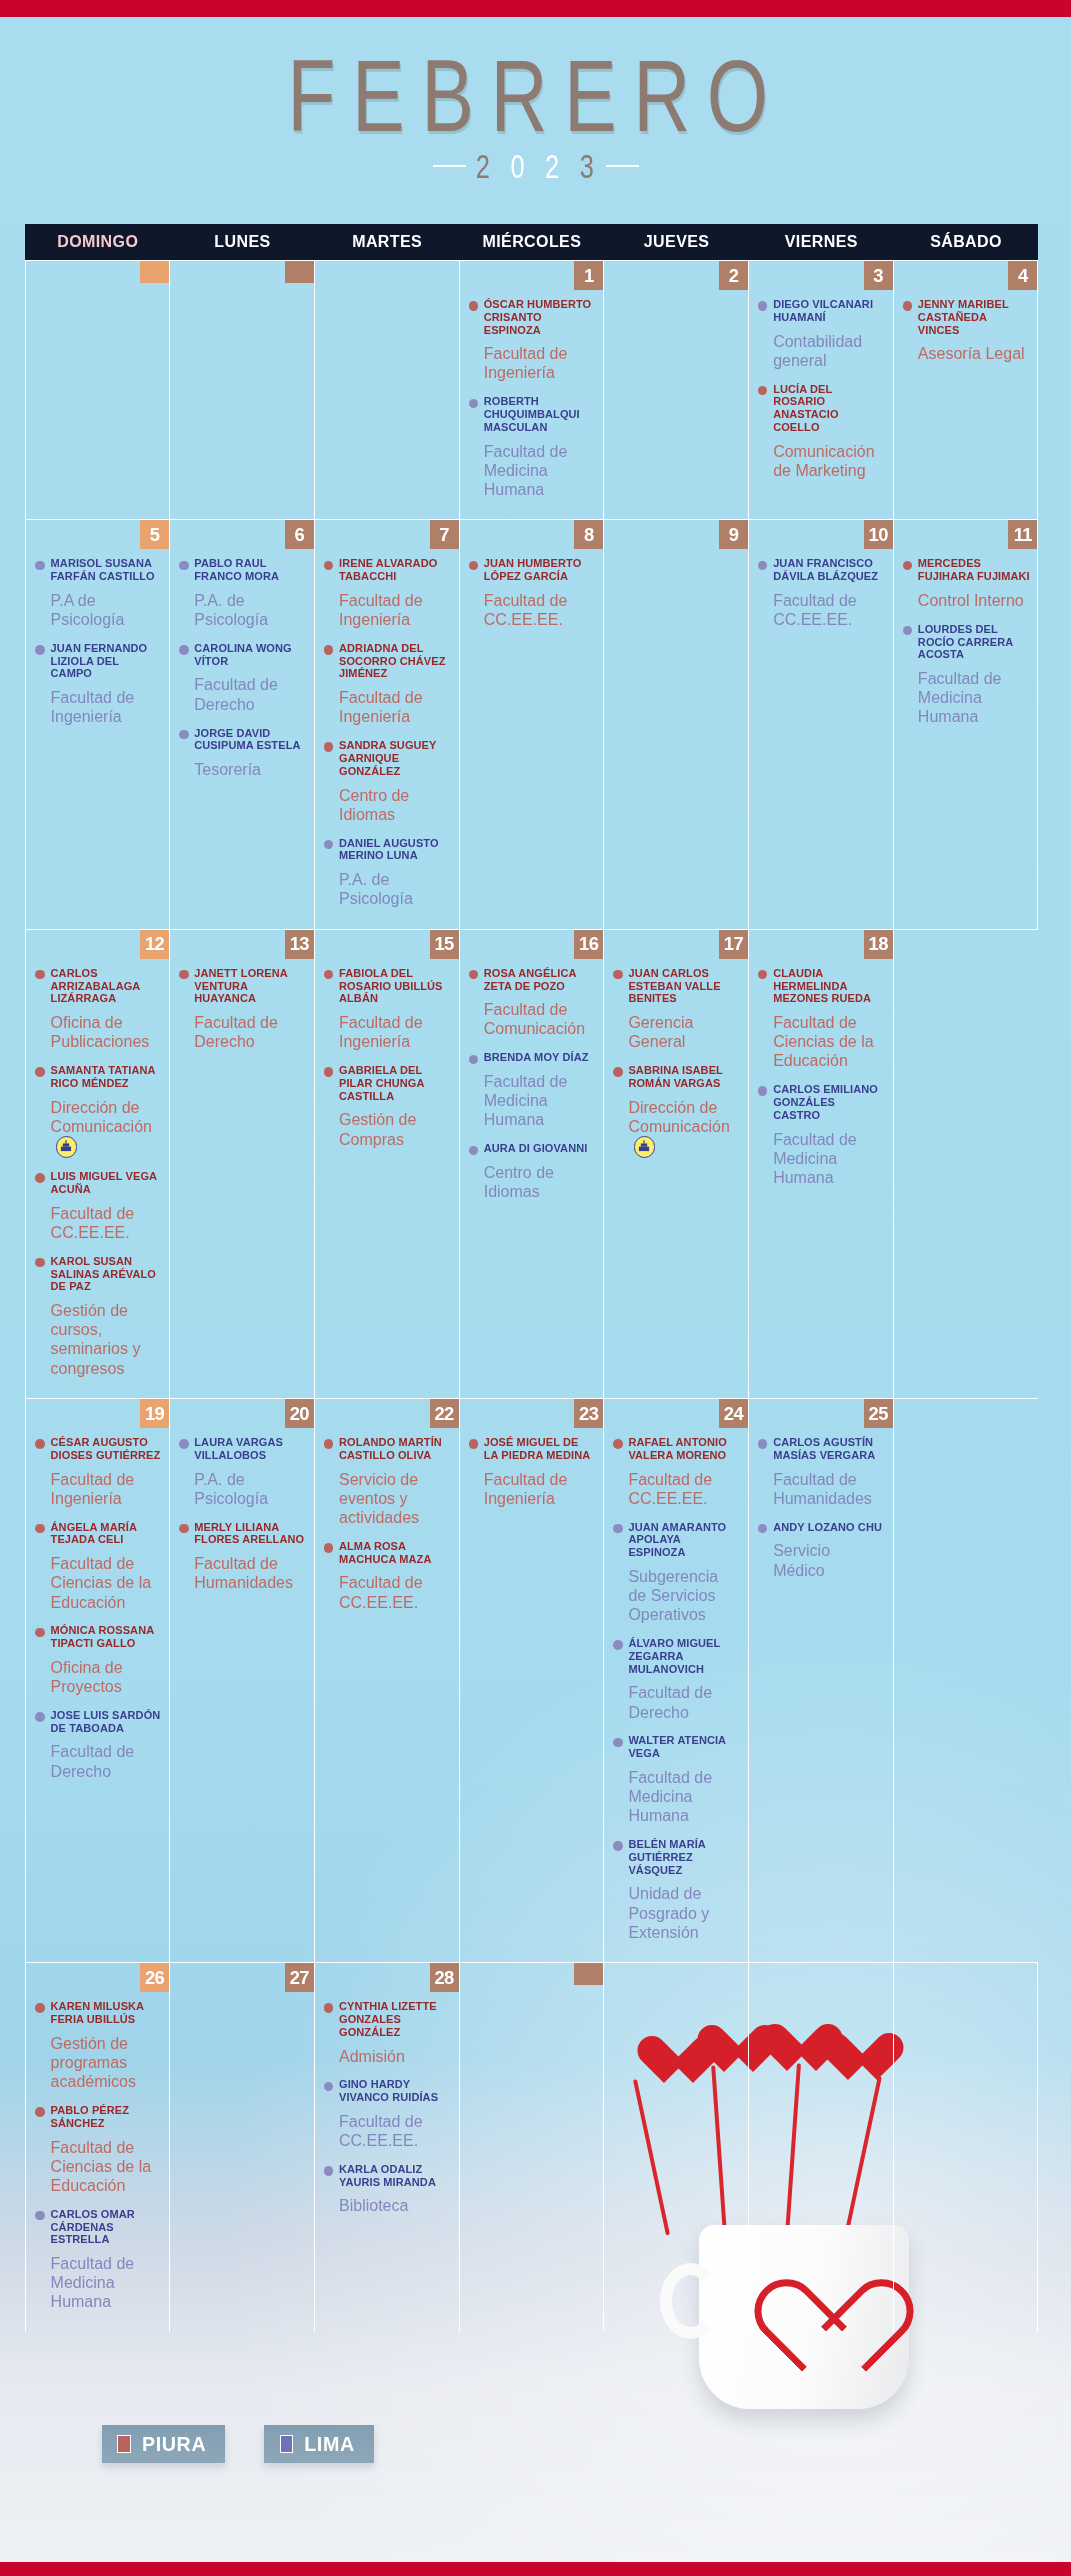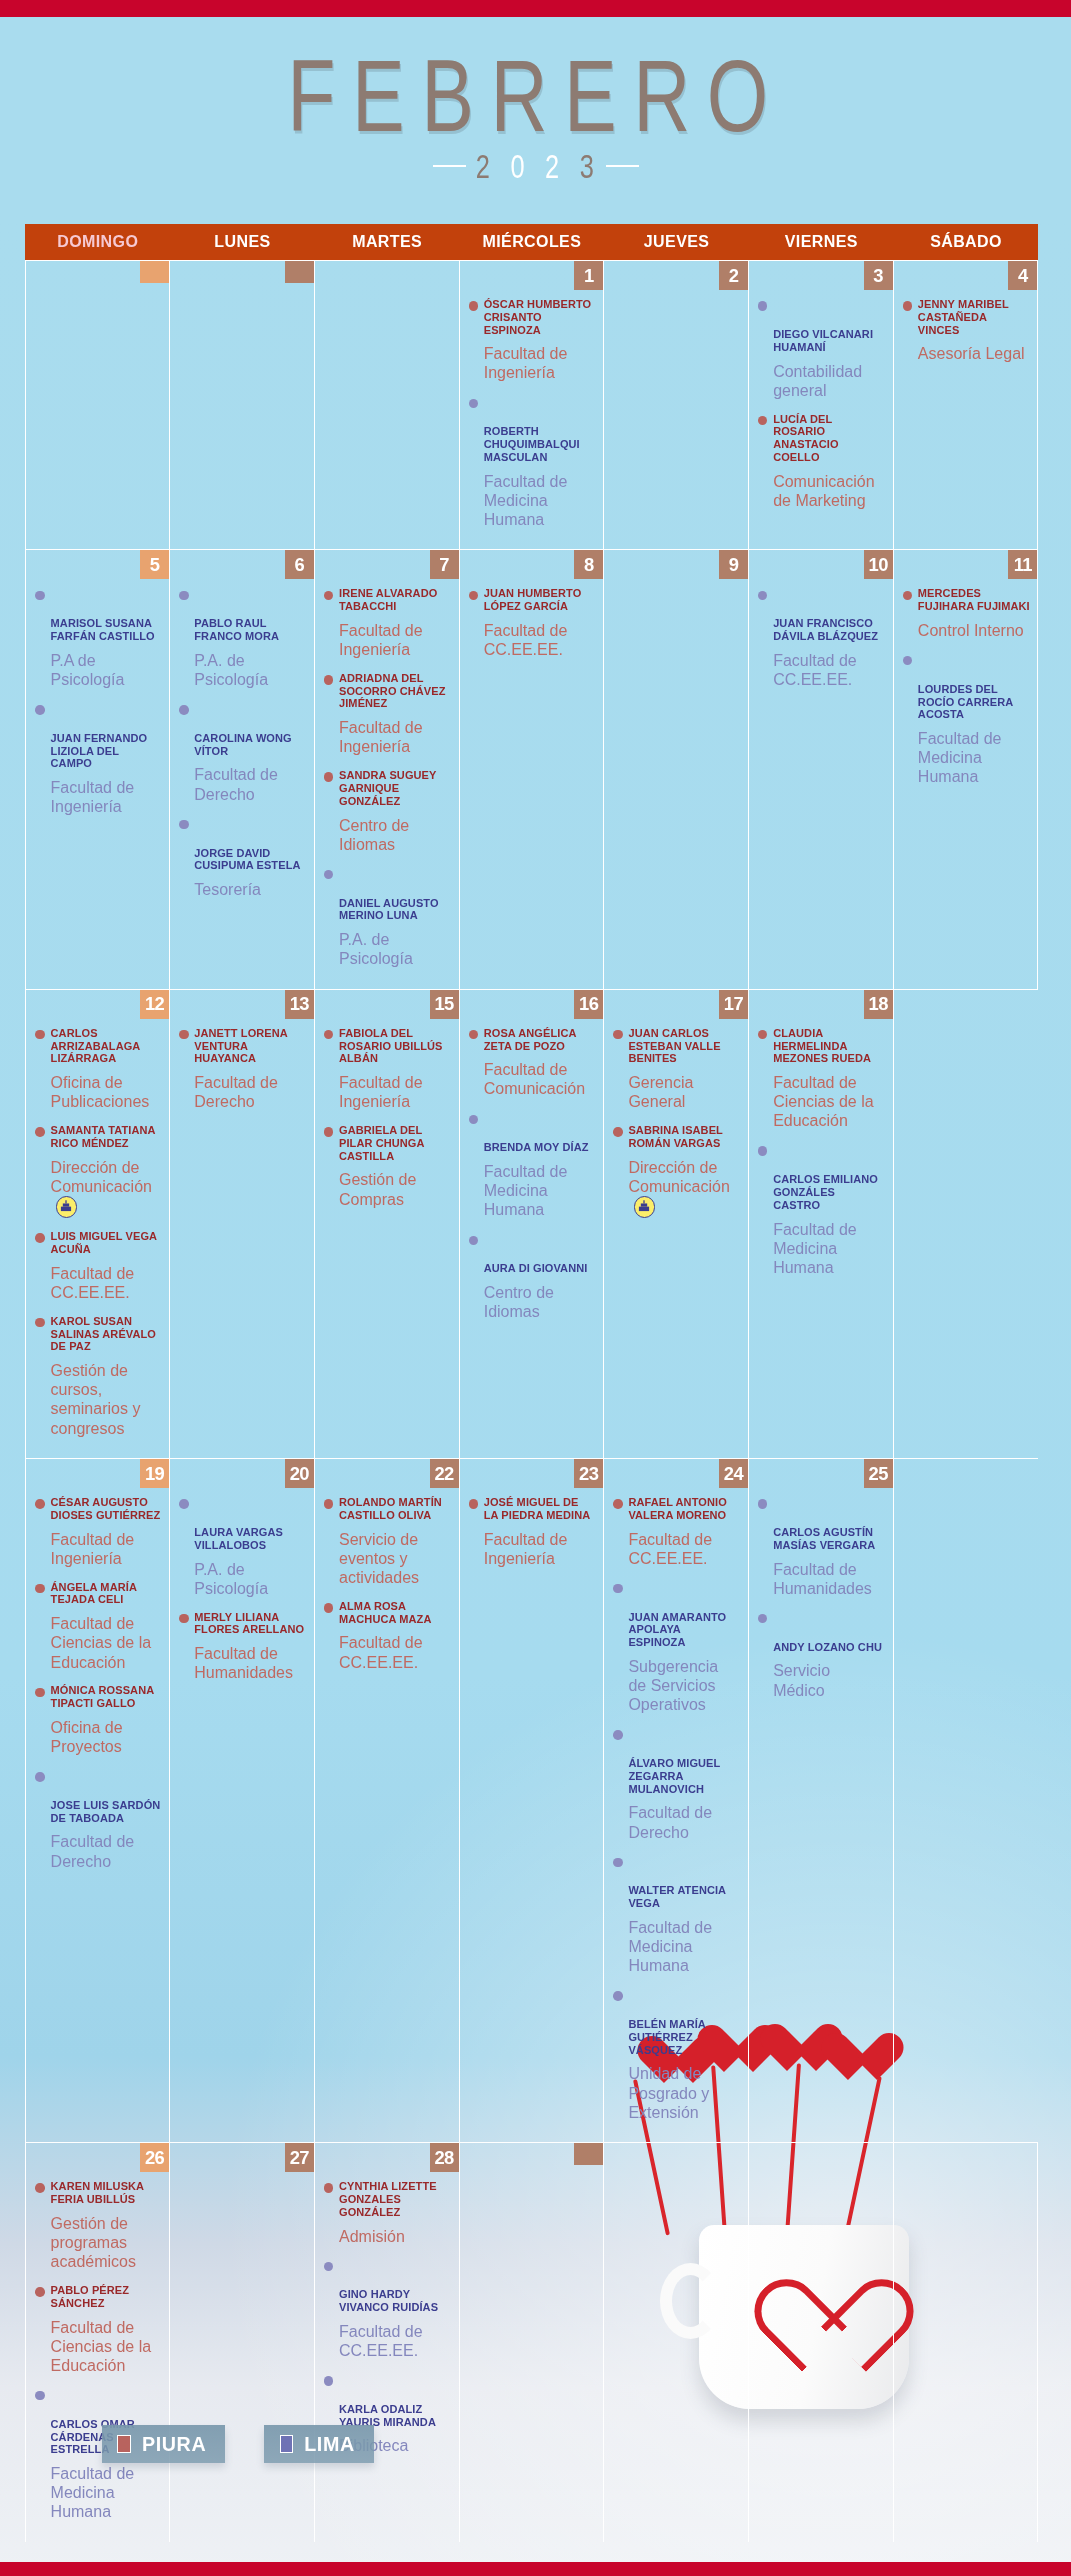--- a/index.html
+++ b/index.html
@@ -43,21 +43,21 @@
     text-shadow:1.3px 1.9px 0 rgba(90,110,125,.25);
     transform:scaleY(1.28); transform-origin:center top; display:inline-block;
   }
   .year-row { margin-top:21.6px; display:flex; align-items:center; justify-content:center; gap:10.2px; }
   .yr-dash { width:33px; height:2.5px; background:#ffffff; }
   .year-digits { display:flex; gap:18px; font-size:25.4px; letter-spacing:2.5px; }
   .yd { color:#ffffff; transform:scaleY(1.3); display:inline-block; }
   .yd.brown { color:#8d7b72; }
 
   .cal { position:absolute; left:25.4px; top:224px; width:1013px; z-index:4; }
-  .dow-row { display:grid; grid-template-columns:repeat(7,1fr); background:#c2410c; height:36px; }
+  .dow-row { display:grid; grid-template-columns:repeat(7,1fr); background:#0f172a; height:36px; }
   .dow { color:#fff; font-weight:bold; font-size:16px; letter-spacing:0.4px;
     display:flex; align-items:center; justify-content:center; }
   .dow.first { color:#f6c9d3; }
 
   .week { display:grid; grid-template-columns:repeat(7,1fr); border-top:1.9px solid #ffffff; }
   .cell { position:relative; border-right:1.9px solid #ffffff; padding:0 0 7.6px 0; min-height:38px;}
   .cell:first-child { border-left:1.9px solid #ffffff; }
   .cell.blank { }
   .daynum {
     position:absolute; right:0; top:0; width:29px; height:29px; background:#b07f68;
@@ -69,21 +69,21 @@
   .stub.sun { background:#e8a36f; }
 
   .events { padding:37px 7.6px 0 9px; }
   .ev { display:flex; gap:5.7px; margin-bottom:12.7px; }
   .dot { flex:0 0 auto; width:9.5px; height:9.5px; border-radius:50%; margin-top:3.2px; }
   .dot.piura { background:#b8635e; }
   .dot.lima  { background:#8b8bc0; }
   .evtxt { flex:1 1 auto; min-width:0; }
   .name { font-weight:bold; font-size:11px; line-height:1.16; letter-spacing:0.1px; }
   .name.piura { color:#99282a; }
-  .name.lima  { color:#3b3d8f;margin-top:30px; }
+  .name.lima  { color:#3b3d8f; }
   .dept { font-size:16px; line-height:1.2; margin-top:8px; }
   .dept.piura { color:#c06a62; }
   .dept.lima  { color:#8487bd; }
   .cake {
     display:inline-block; vertical-align:-5.1px; margin-left:5.1px;
     width:21.6px; height:21.6px; border-radius:50%; background:#fbee6a;
     border:1.6px solid #3b3d8f; position:relative;
   }
   .cake svg { position:absolute; left:2.5px; top:2.5px; }
 

